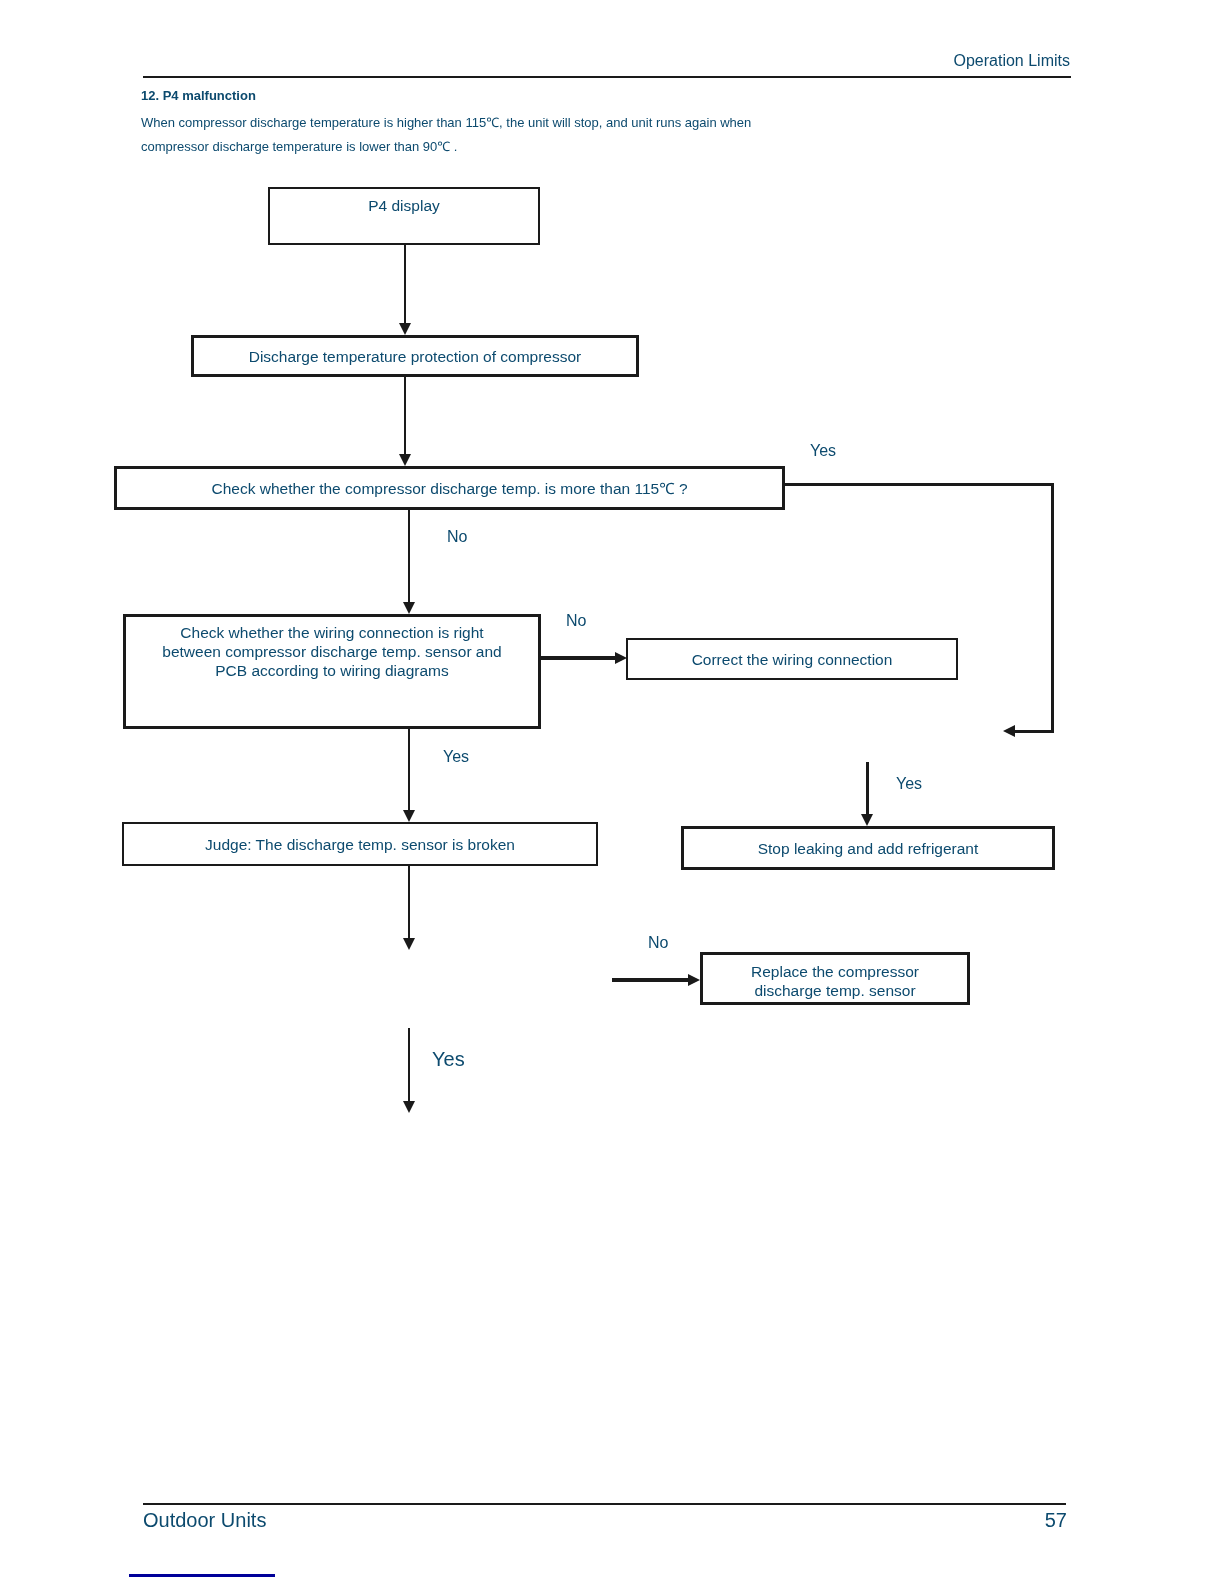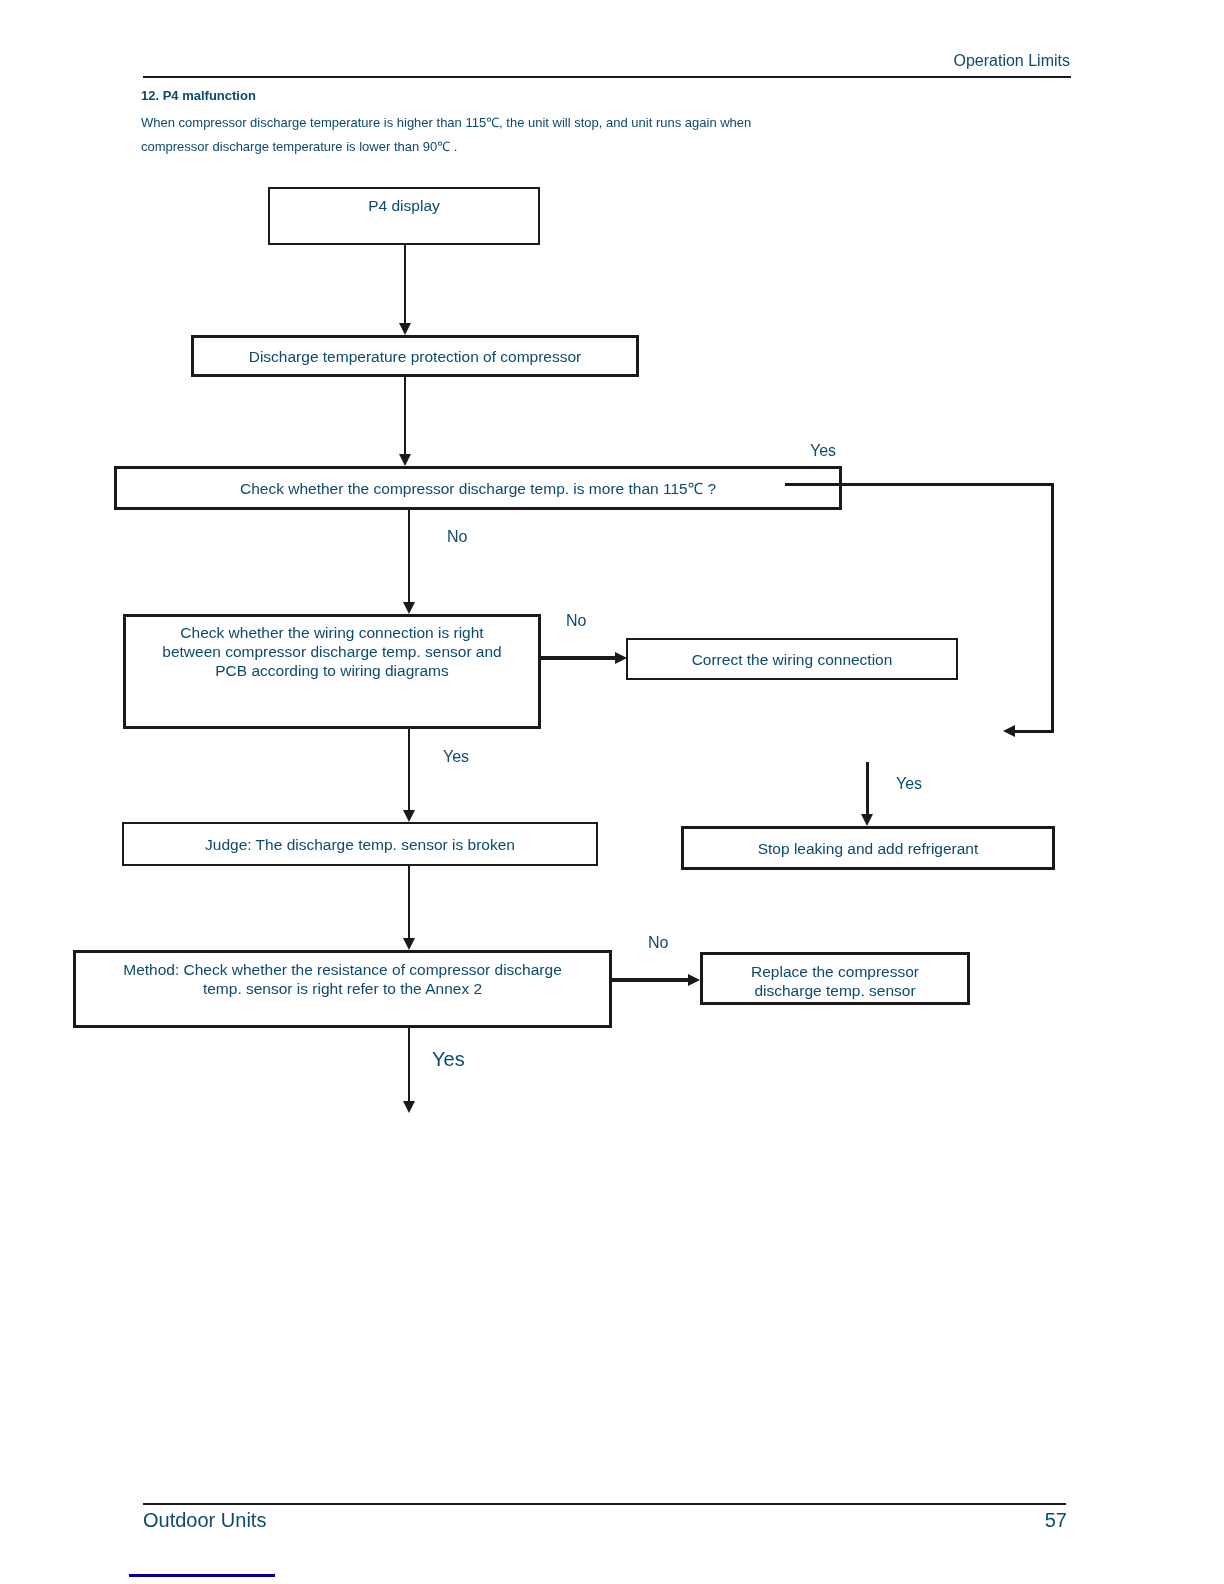--- a/index.html
+++ b/index.html
@@ -60,35 +60,33 @@
   <div class="rule" style="left:143px;top:76px;width:928px;height:2px;"></div>
 
   <div class="doc-title" style="left:141px;top:88px;">12. P4 malfunction</div>
   <div class="doc-body" style="left:141px;top:111px;width:960px;">When compressor discharge temperature is higher than 115℃, the unit will stop, and unit runs again when
 compressor discharge temperature is lower than 90℃ .</div>
 
   <div class="node" style="left:268px;top:187px;width:272px;height:58px;align-items:flex-start;padding-top:7px;">P4 display</div>
 
   <div class="node node--thick" style="left:191px;top:335px;width:448px;height:42px;">Discharge temperature protection of compressor</div>
 
-  <div class="node node--thick" style="left:114px;top:466px;width:728px;height:44px;">Check whether the compressor discharge temp. is more than 115℃ ?</div>
+  <div class="node node--thick" style="left:114px;top:466px;width:671px;height:44px;">Check whether the compressor discharge temp. is more than 115℃ ?</div>
 
   <div class="node node--thick node--top" style="left:123px;top:614px;width:418px;height:115px;padding-top:6px;">Check whether the wiring connection is right
 between compressor discharge temp. sensor and
 PCB according to wiring diagrams</div>
 
   <div class="node" style="left:626px;top:638px;width:332px;height:42px;">Correct the wiring connection</div>
 
 
   <div class="node" style="left:122px;top:822px;width:476px;height:44px;">Judge: The discharge temp. sensor is broken</div>
 
   <div class="node node--thick" style="left:681px;top:826px;width:374px;height:44px;">Stop leaking and add refrigerant</div>
 
-  <div class="node node--thick node--top" style="left:73px;top:950px;width:539px;height:78px;padding-top:7px;">Method: Check whether the resistance of compressor discharge
-temp. sensor is right refer to the Annex 2</div>
 
   <div class="node node--thick node--top" style="left:700px;top:952px;width:270px;height:53px;padding-top:7px;">Replace the compressor
 discharge temp. sensor</div>
 
 
   <div class="cline" style="left:404px;top:245px;width:2px;height:78px;"></div>
   <div class="ah-down" style="left:399px;top:323px;"></div>
 
   <div class="cline" style="left:404px;top:377px;width:2px;height:77px;"></div>
   <div class="ah-down" style="left:399px;top:454px;"></div>

